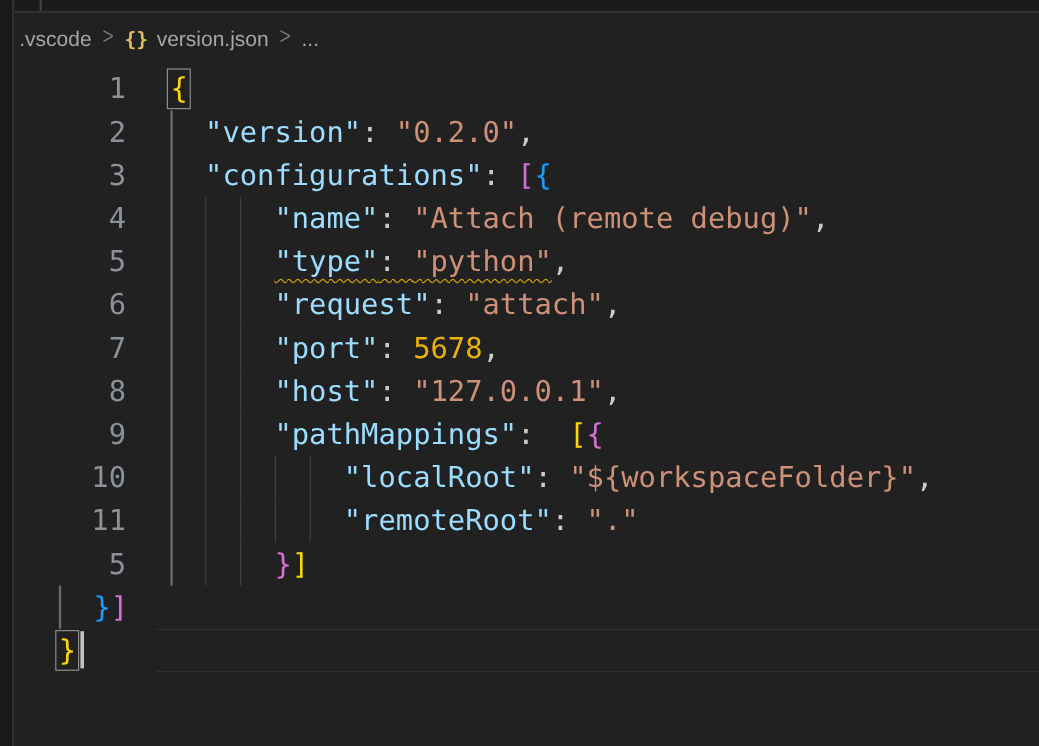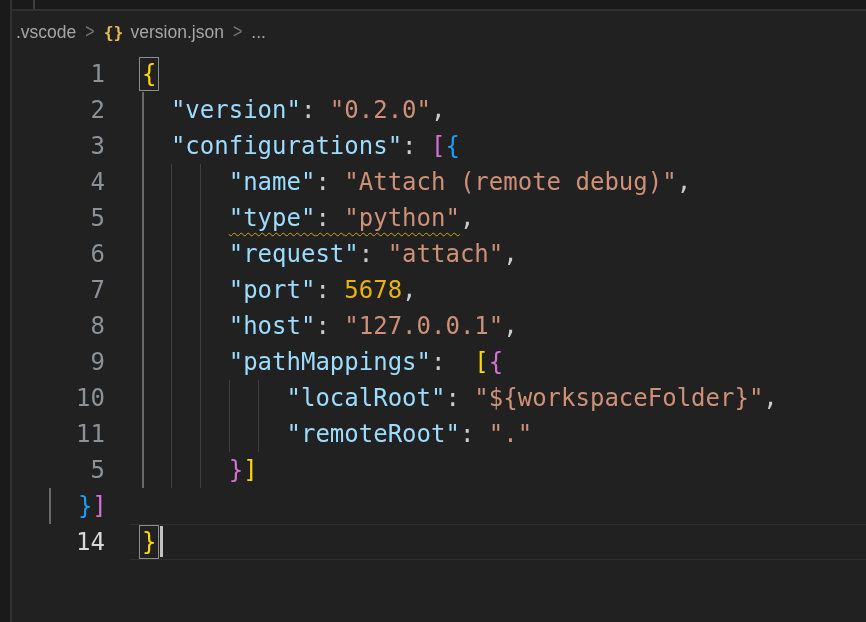--- a/index.html
+++ b/index.html
@@ -72,15 +72,15 @@
       <div class="line"><span class="gutter">4</span><div class="line-content"><div class="guide guide-active" style="left: 0ch;"></div><div class="guide" style="left: 2ch;"></div><div class="guide" style="left: 4ch;"></div><span style="padding-left: 6ch;"><span class="tok-key">"name"</span><span class="tok-punct">: </span><span class="tok-string">"Attach (remote debug)"</span><span class="tok-punct">,</span></span></div></div>
       <div class="line"><span class="gutter">5</span><div class="line-content"><div class="guide guide-active" style="left: 0ch;"></div><div class="guide" style="left: 2ch;"></div><div class="guide" style="left: 4ch;"></div><span style="padding-left: 6ch;"><span class="tok-key squiggle">"type"</span><span class="tok-punct squiggle">: </span><span class="tok-string squiggle">"python"</span><span class="tok-punct">,</span></span></div></div>
       <div class="line"><span class="gutter">6</span><div class="line-content"><div class="guide guide-active" style="left: 0ch;"></div><div class="guide" style="left: 2ch;"></div><div class="guide" style="left: 4ch;"></div><span style="padding-left: 6ch;"><span class="tok-key">"request"</span><span class="tok-punct">: </span><span class="tok-string">"attach"</span><span class="tok-punct">,</span></span></div></div>
       <div class="line"><span class="gutter">7</span><div class="line-content"><div class="guide guide-active" style="left: 0ch;"></div><div class="guide" style="left: 2ch;"></div><div class="guide" style="left: 4ch;"></div><span style="padding-left: 6ch;"><span class="tok-key">"port"</span><span class="tok-punct">: </span><span class="tok-number">5678</span><span class="tok-punct">,</span></span></div></div>
       <div class="line"><span class="gutter">8</span><div class="line-content"><div class="guide guide-active" style="left: 0ch;"></div><div class="guide" style="left: 2ch;"></div><div class="guide" style="left: 4ch;"></div><span style="padding-left: 6ch;"><span class="tok-key">"host"</span><span class="tok-punct">: </span><span class="tok-string">"127.0.0.1"</span><span class="tok-punct">,</span></span></div></div>
       <div class="line"><span class="gutter">9</span><div class="line-content"><div class="guide guide-active" style="left: 0ch;"></div><div class="guide" style="left: 2ch;"></div><div class="guide" style="left: 4ch;"></div><span style="padding-left: 6ch;"><span class="tok-key">"pathMappings"</span><span class="tok-punct">:  </span><span class="tok-bracket-gold">[</span><span class="tok-bracket-pink">{</span></span></div></div>
       <div class="line"><span class="gutter">10</span><div class="line-content"><div class="guide guide-active" style="left: 0ch;"></div><div class="guide" style="left: 2ch;"></div><div class="guide" style="left: 4ch;"></div><div class="guide" style="left: 6ch;"></div><div class="guide" style="left: 8ch;"></div><span style="padding-left: 10ch;"><span class="tok-key">"localRoot"</span><span class="tok-punct">: </span><span class="tok-string">"${workspaceFolder}"</span><span class="tok-punct">,</span></span></div></div>
       <div class="line"><span class="gutter">11</span><div class="line-content"><div class="guide guide-active" style="left: 0ch;"></div><div class="guide" style="left: 2ch;"></div><div class="guide" style="left: 4ch;"></div><div class="guide" style="left: 6ch;"></div><div class="guide" style="left: 8ch;"></div><span style="padding-left: 10ch;"><span class="tok-key">"remoteRoot"</span><span class="tok-punct">: </span><span class="tok-string">"."</span></span></div></div>
       <div class="line"><span class="gutter">5</span><div class="line-content"><div class="guide guide-active" style="left: 0ch;"></div><div class="guide" style="left: 2ch;"></div><div class="guide" style="left: 4ch;"></div><span style="padding-left: 6ch;"><span class="tok-bracket-pink">}</span><span class="tok-bracket-gold">]</span></span></div></div>
       <div class="line"><div class="line-content"><div class="guide guide-active" style="left: 0ch;"></div><span style="padding-left: 2ch;"><span class="tok-bracket-blue">}</span><span class="tok-bracket-pink">]</span></span></div></div>
-      <div class="line active"><div class="cur-line"></div><span class="gutter">14</span><div class="line-content"><span><span class="tok-bracket-gold bracket-match">}</span></span><span class="cursor"></span></div></div>
+      <div class="line active"><div class="cur-line"></div><div class="line-content"><span><span class="tok-bracket-gold bracket-match">}</span></span><span class="cursor"></span></div></div>
     </div>
 </div>
 
 </body></html>

